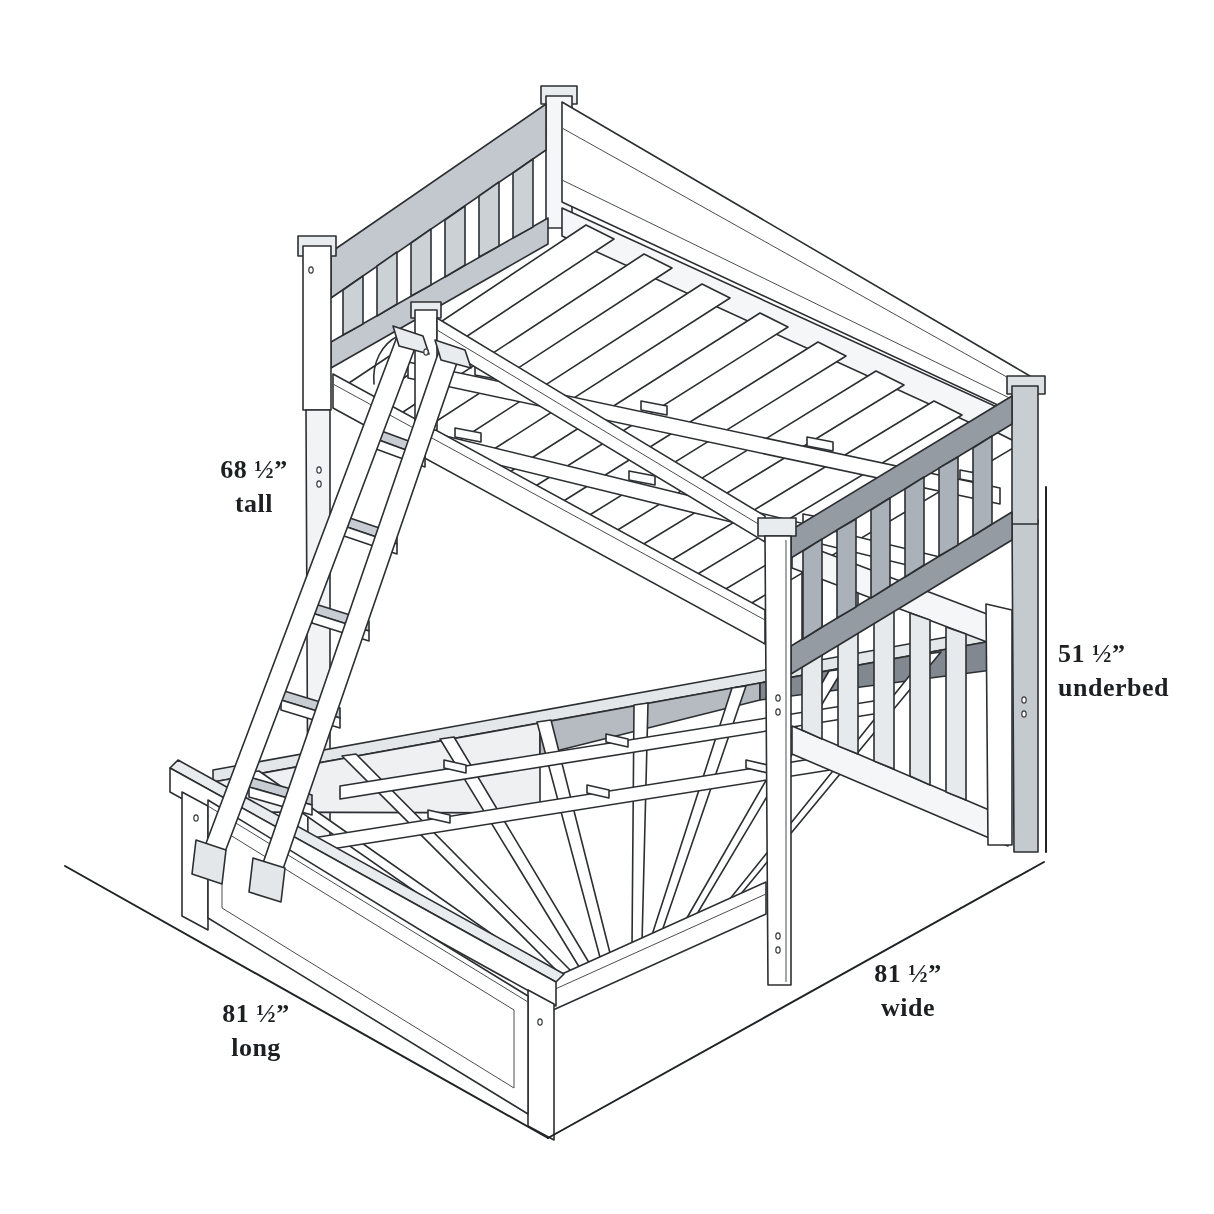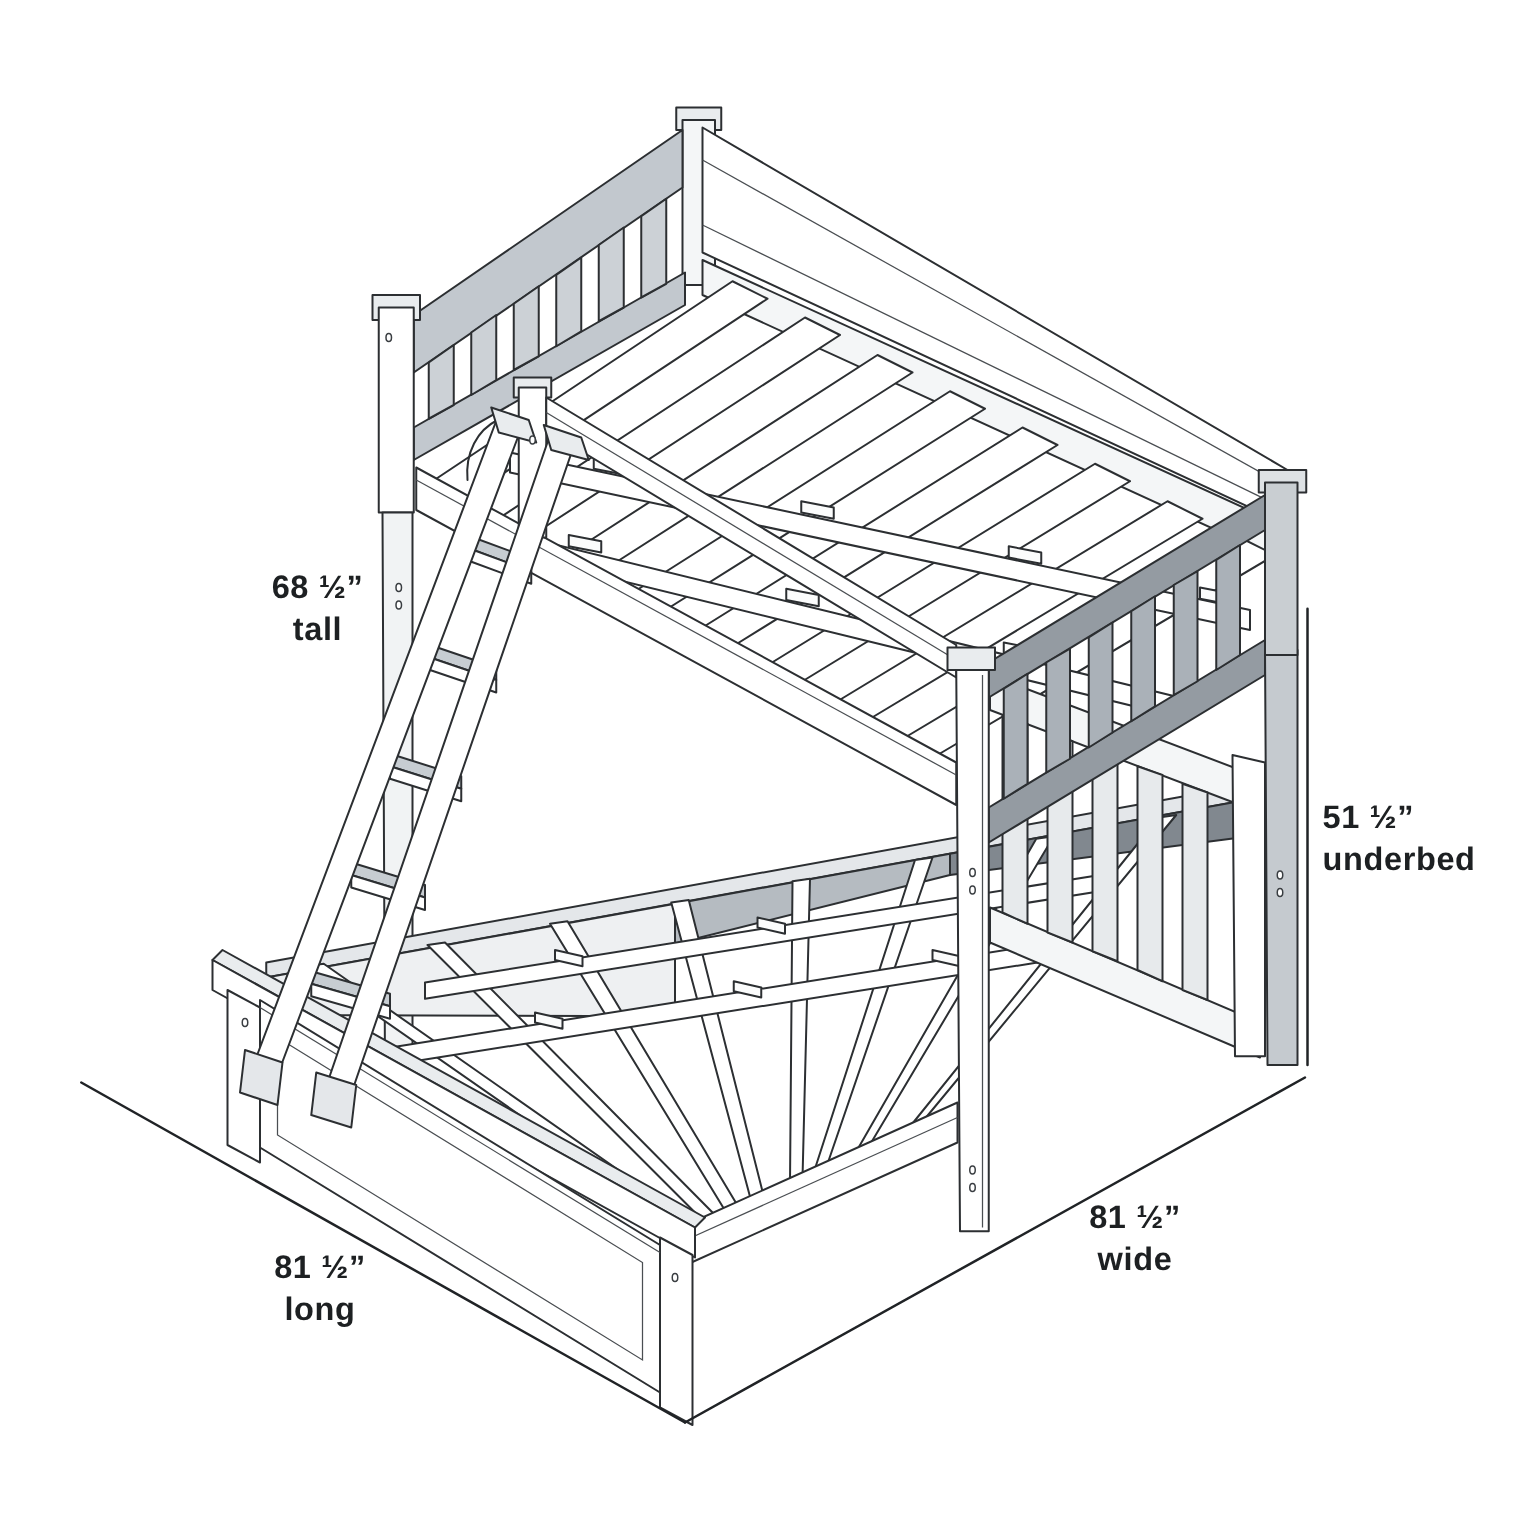--- a/index.html
+++ b/index.html
@@ -1,17 +1,17 @@
 <!DOCTYPE html>
 <html><head>
 <meta charset="utf-8">
 <style>
   html,body{margin:0;padding:0;background:#ffffff;}
   .stage{width:1214px;height:1214px;position:relative;background:#fff;overflow:hidden;
-         font-family:Liberation Sans, sans-serif;border-radius:12px;}
+         font-family:Liberation Serif, serif;border-radius:12px;}
   svg{display:block}
   .ln{fill:none;stroke:#2c2f32;stroke-width:1.6;stroke-linejoin:round;stroke-linecap:round;}
   .pc{stroke:#2c2f32;stroke-width:1.6;stroke-linejoin:round;}
   .thin{fill:none;stroke:#4a4e52;stroke-width:1;}
   .dim{fill:none;stroke:#202326;stroke-width:2;stroke-linecap:round;}
   text.lbl{font-weight:bold;font-size:26px;fill:#1d2022;letter-spacing:0.5px;}
   .screw{fill:#ffffff;stroke:#3a3e42;stroke-width:1.2;}
 </style>
 </head>
 <body>

